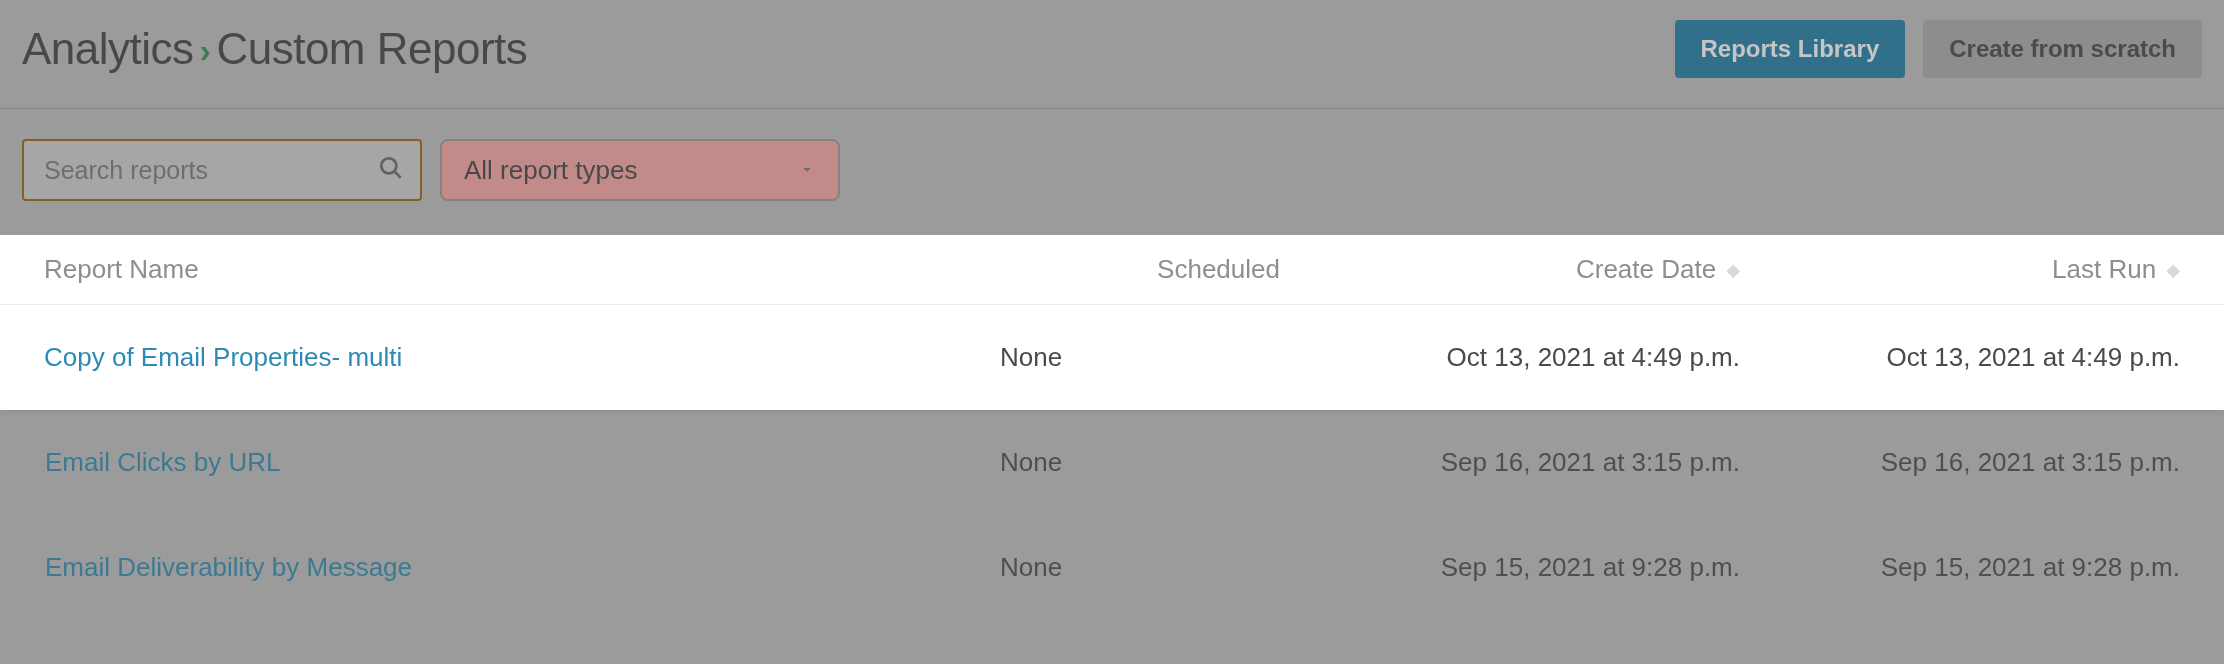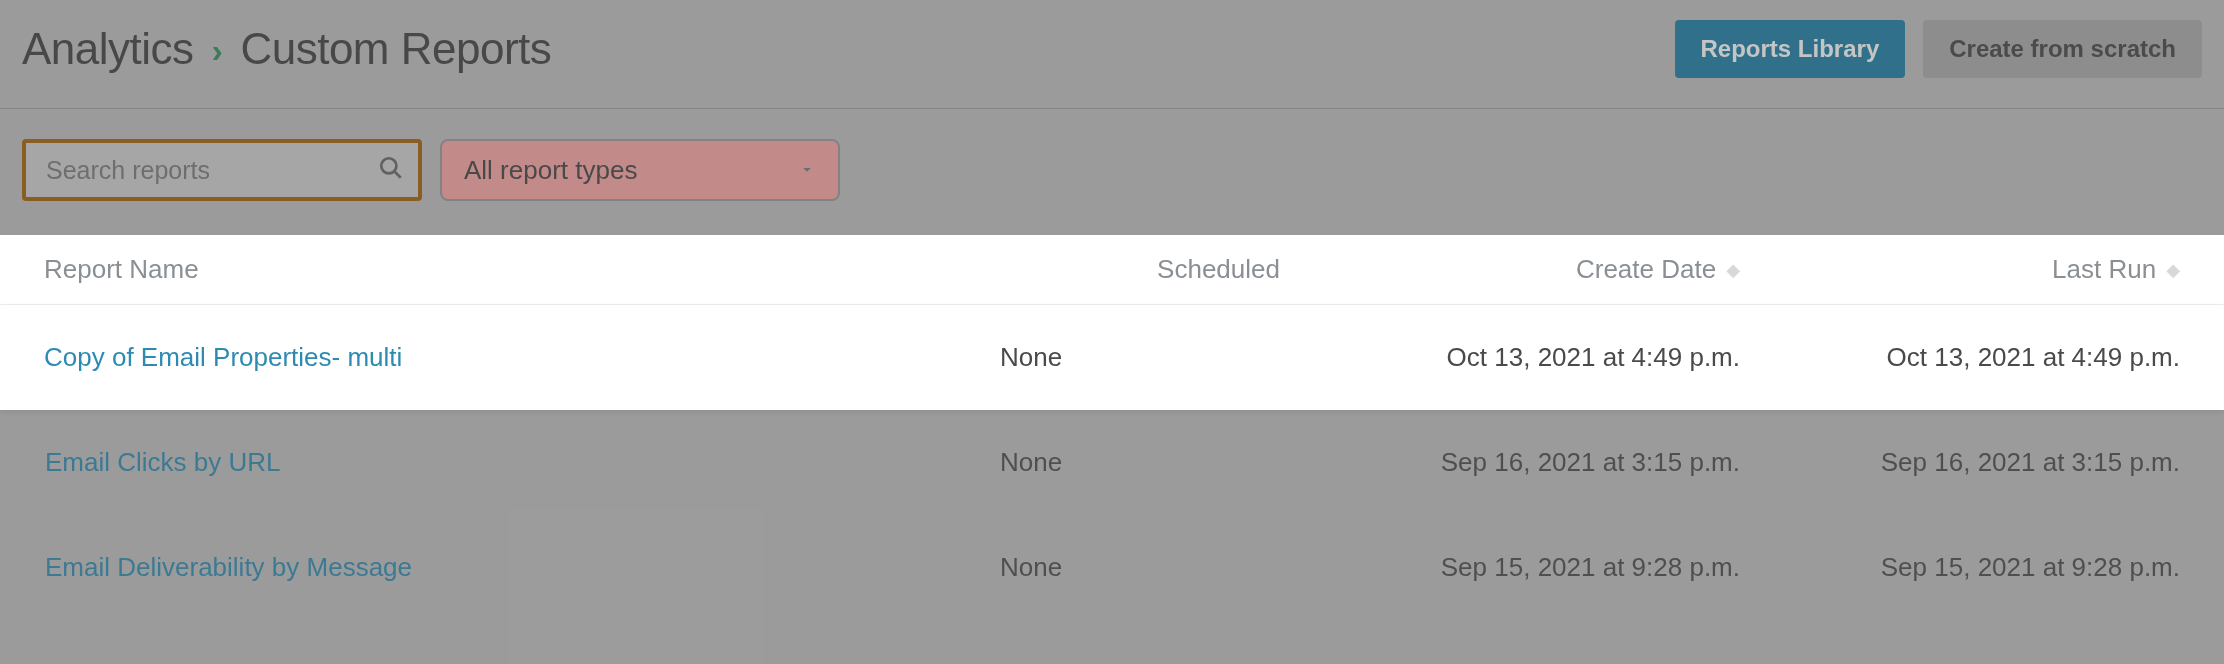--- a/index.html
+++ b/index.html
@@ -21,21 +21,21 @@
   
   .page-header {
     display: flex;
     align-items: center;
     justify-content: space-between;
     padding: 20px 22px 30px 22px;
   }
   .breadcrumb {
     display: flex;
     align-items: baseline;
-    gap: 18px;
+    gap: 6px;
     font-size: 44px;
     font-weight: 400;
     color: #3f3f3f;
     letter-spacing: -0.5px;
   }
   .breadcrumb .chev {
     color: #2f8f58;
     font-size: 34px;
     font-weight: 600;
     position: relative;
@@ -79,21 +79,21 @@
     padding: 30px 22px 34px 22px;
   }
   .search-wrap {
     position: relative;
     width: 400px;
     height: 62px;
   }
   .search-input {
     width: 100%;
     height: 100%;
-    border: 4px solid #a16207;
+    border: 2px solid #a16207;
     border-radius: 4px;
     background: #cfcfcf;
     font-size: 25px;
     color: #555;
     padding: 0 60px 0 20px;
   }
   .search-input::placeholder { color: #7a7a7a; }
   .search-icon {
     position: absolute;
     right: 18px;

